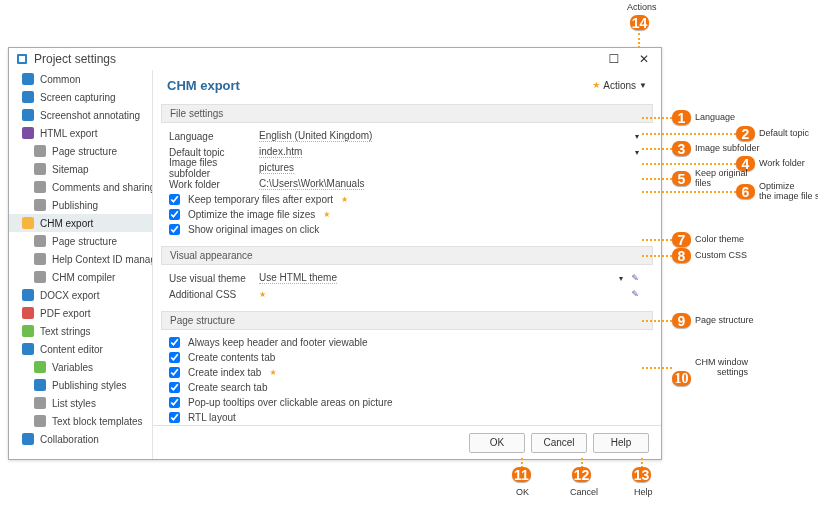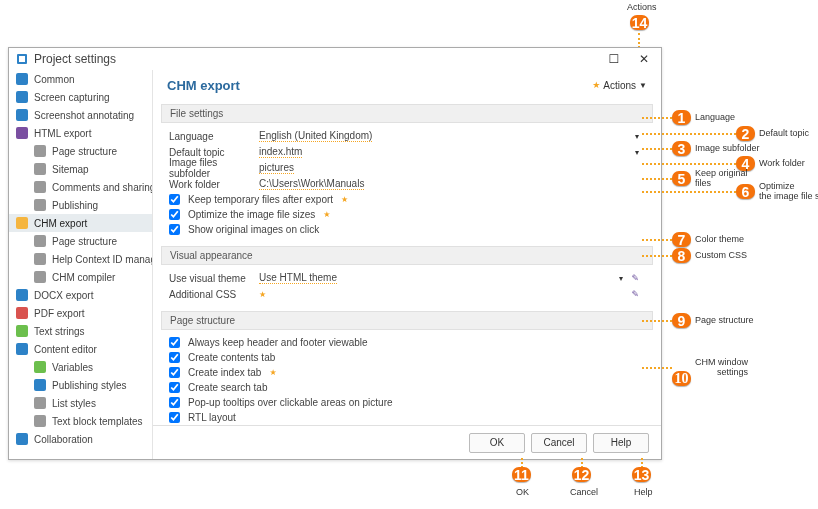--- a/index.html
+++ b/index.html
@@ -6,21 +6,21 @@
 body { background: #fff; width: 818px; height: 509px; overflow: hidden; position: relative; font-size: 10px; }
 .window { position: absolute; top: 47px; left: 8px; width: 654px; height: 413px; border: 1px solid #aaa; background: #fff; box-shadow: 0 1px 3px rgba(0,0,0,0.15); }
 .titlebar { height: 22px; display: flex; align-items: center; padding: 0 6px; }
 .title-icon { width: 14px; height: 14px; margin-right: 5px; }
 .title-icon svg { display:block }
 .titlebar-title { font-size: 12px; color: #444; flex: 1; }
 .winbtns { display: flex; gap: 8px; align-items: center; color:#333; font-size:12px; }
 .winbtn { width: 22px; text-align:center; cursor:default; }
 .body { display: flex; height: calc(100% - 22px); }
 .sidebar { width: 144px; border-right: 1px solid #e4e4e4; background: #fff; overflow-y: auto; }
-.side-item { display: flex; align-items: center; height: 18px; font-size: 10px; color: #444; padding-left: 6px; cursor: pointer; white-space: nowrap; }
+.side-item { display: flex; align-items: center; height: 18px; font-size: 10px; color: #444; padding-left: 12px; cursor: pointer; white-space: nowrap; }
 .side-item .sicon { width: 14px; height: 14px; margin-right: 5px; flex-shrink:0; display:flex; align-items:center; justify-content:center; }
 .side-item.indent1 { padding-left: 24px; }
 .side-item.selected { background: #e7ecef; color:#222; font-weight:500; }
 .side-item.selected .sicon svg rect { fill:#f5b53f }
 .content { flex: 1; background: #fff; display:flex; flex-direction:column; }
 .page-header { height: 30px; display:flex; align-items:center; padding: 0 14px; font-size: 13px; font-weight: 600; color: #2c6a9e; }
 .page-header .spacer { flex:1; }
 .actions-btn { font-size: 10px; color:#333; font-weight:400; display:flex; align-items:center; gap:3px; cursor:pointer; }
 .actions-btn .ystar { color:#f5a623; font-size:9px; }
 .scroll-area { flex:1; overflow:auto; padding: 0 8px 8px 8px; position: relative; }

